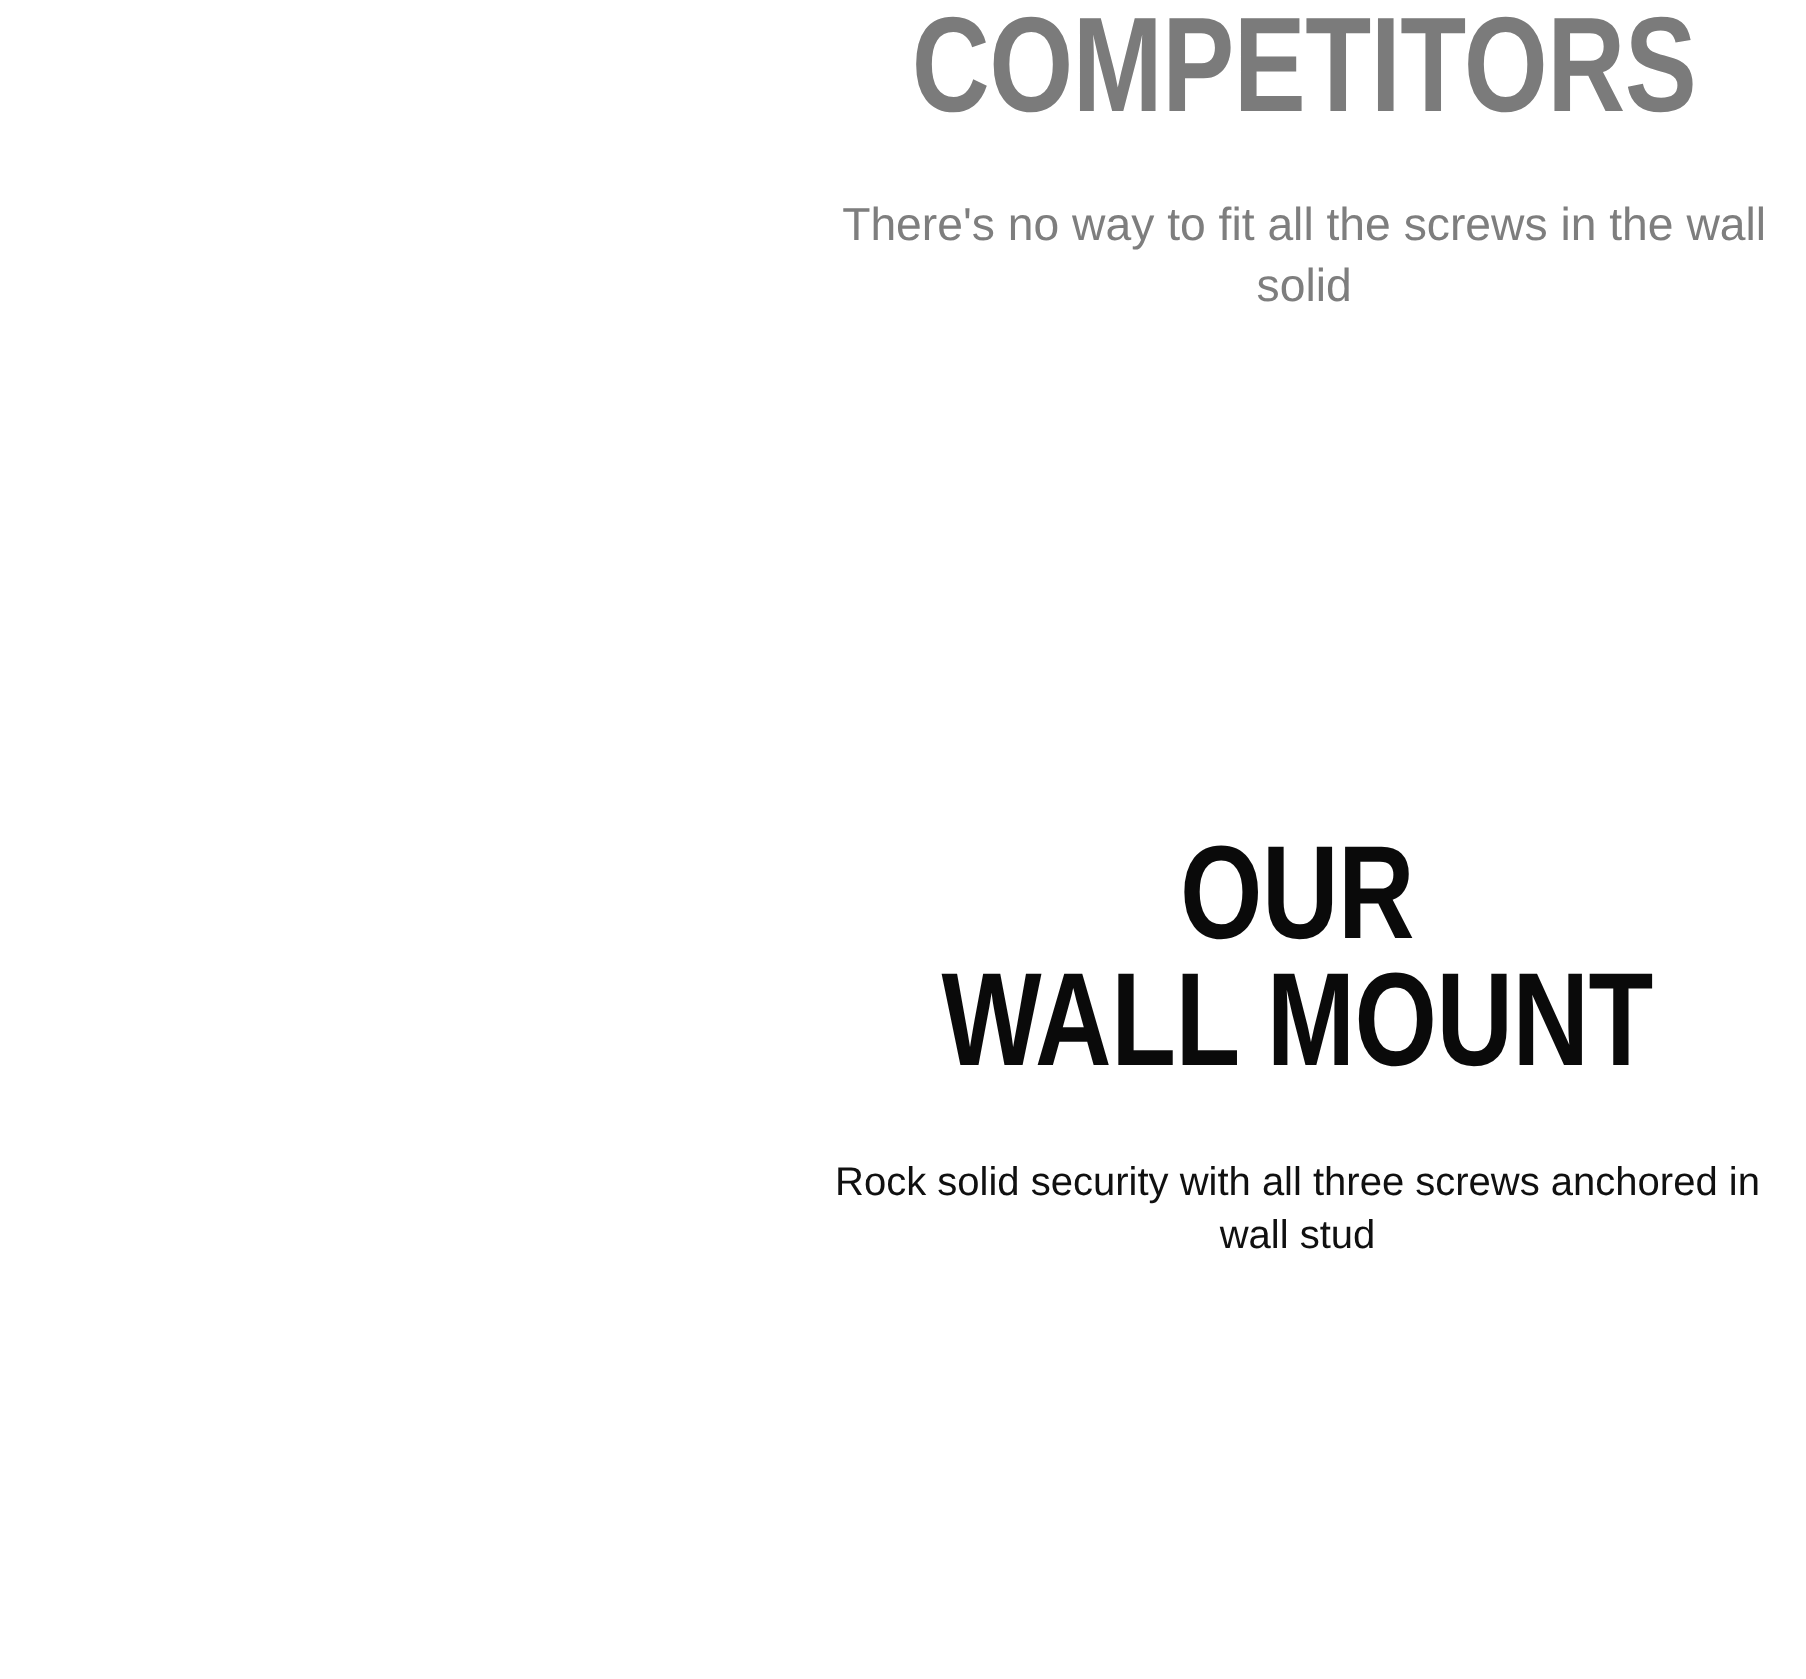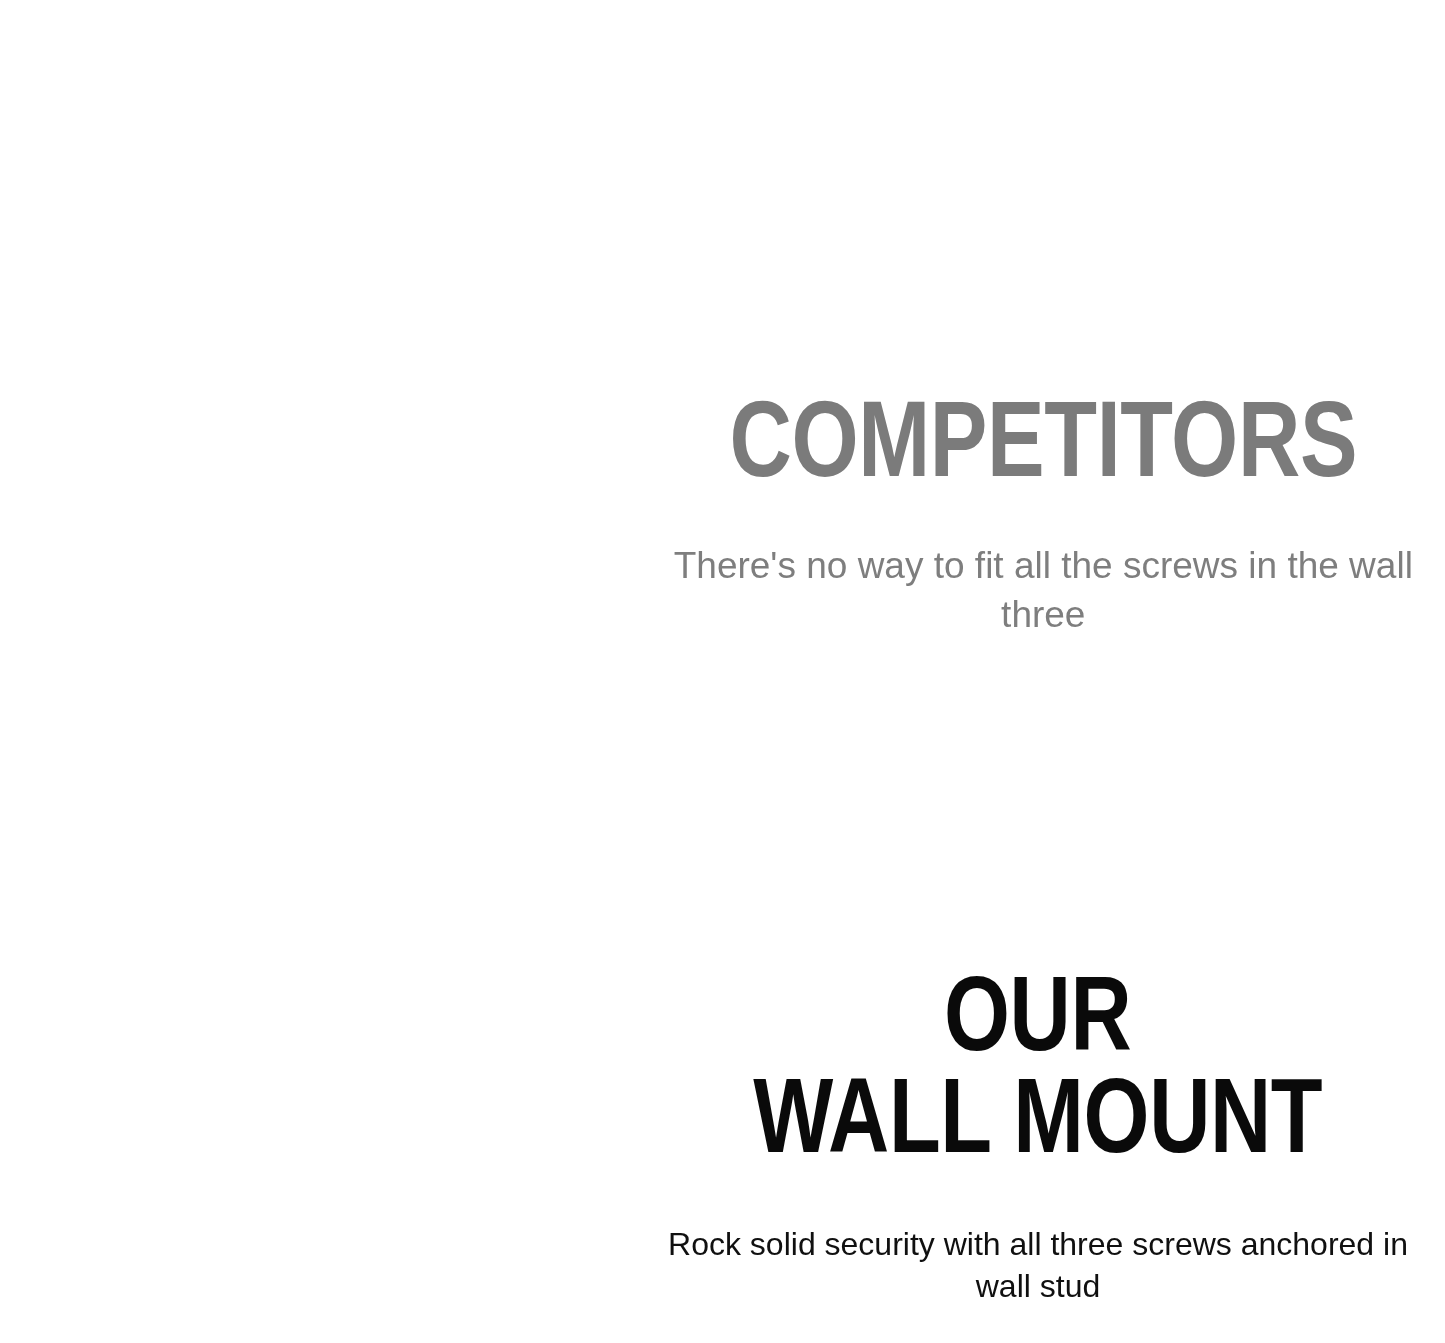--- a/index.html
+++ b/index.html
@@ -14,21 +14,21 @@
     overflow: hidden;
     position: relative;
   }
 
   .panel-row {
     position: absolute;
     left: 0;
     width: 1445px;
     display: flex;
     flex-direction: row;
-    align-items: flex-end;
+    align-items: flex-start;
   }
   #row-competitors { top: 0px; height: 640px; }
   #row-ours        { top: 664px; height: 643px; }
 
   
   .photo {
     position: relative;
     width: 631px;
     flex: 0 0 631px;
     background: #e7e7e7;
@@ -329,21 +329,21 @@
     <div class="badge" style="left:413px; top:481px;">
       <svg width="46" height="46" viewBox="0 0 46 46">
         <circle cx="23" cy="23" r="20" fill="#fdfdfd" stroke="#52c9a0" stroke-width="3.4"></circle>
         <path d="M13.5 23.5 L20 30 L33 16.5" fill="none" stroke="#52c9a0" stroke-width="5.2" stroke-linecap="round" stroke-linejoin="round"></path>
       </svg>
     </div>
   </div>
 
   <div class="copy">
     <h2 class="headline" id="headline-competitors">COMPETITORS</h2>
-    <p class="subcopy" id="subcopy-competitors">There's no way to fit all the screws in the wall three</p>
+    <p class="subcopy" id="subcopy-competitors">There's no way to fit all the screws in the wall solid</p>
   </div>
 </div>
 
 <div class="panel-row" id="row-ours">
 
   <div class="photo" id="photo-ours">
 
     <div class="stud" id="stud-bottom"></div>
 
     <div id="our-bracket">

